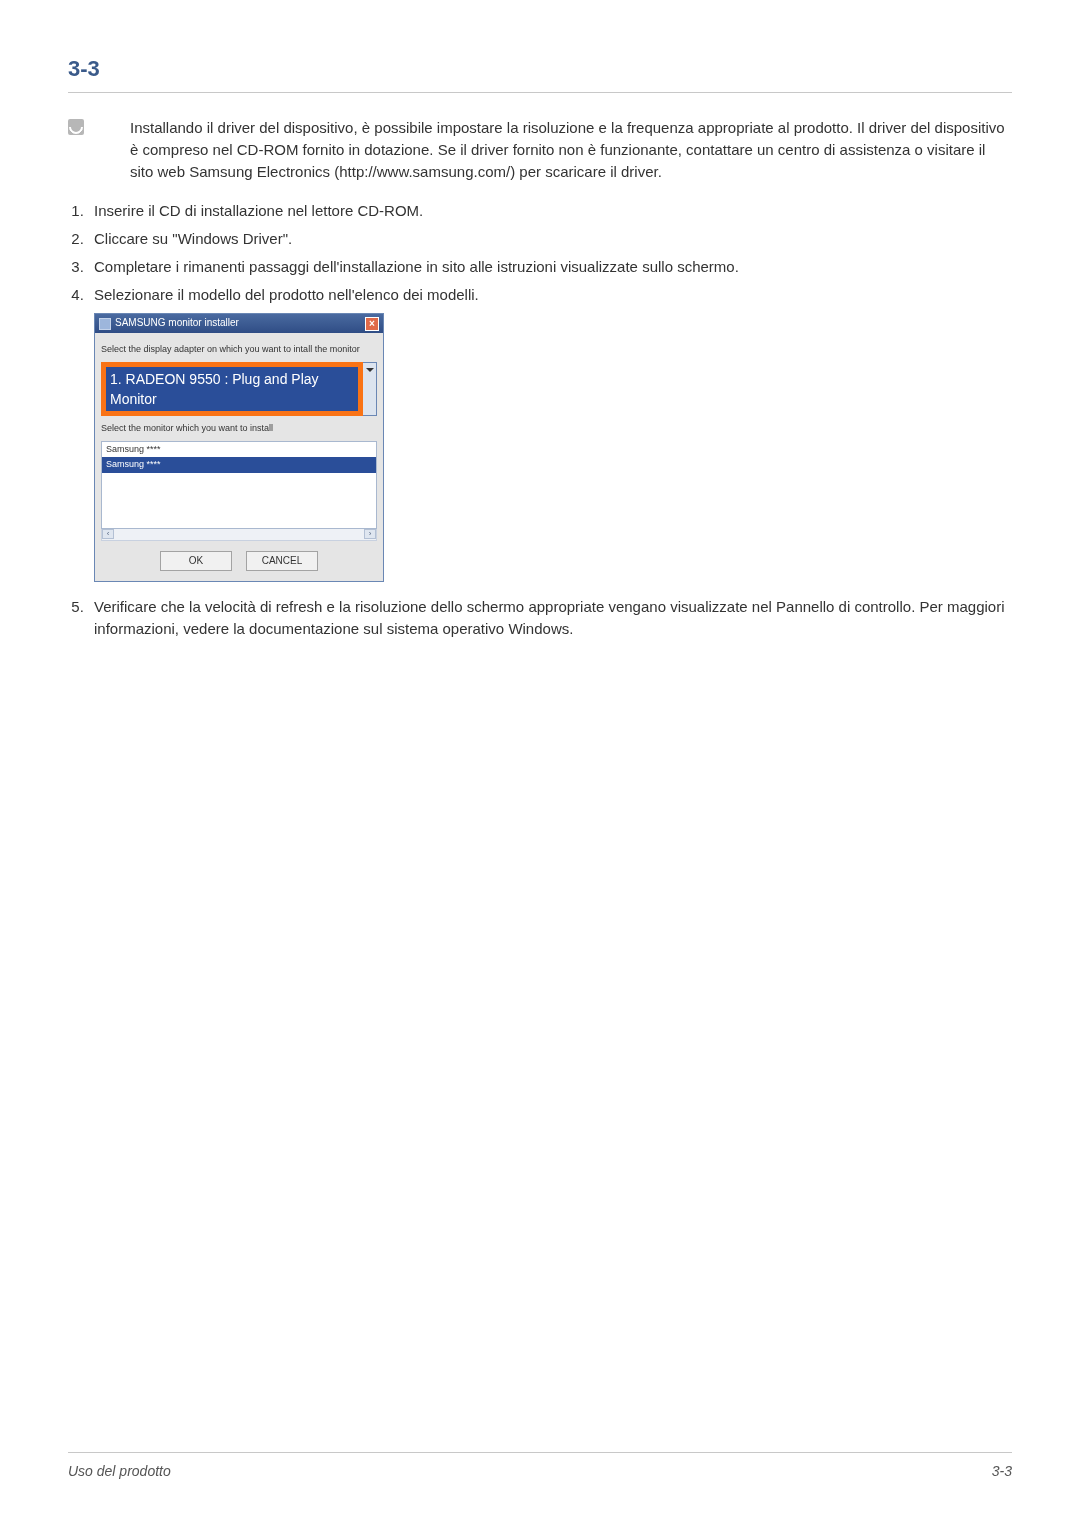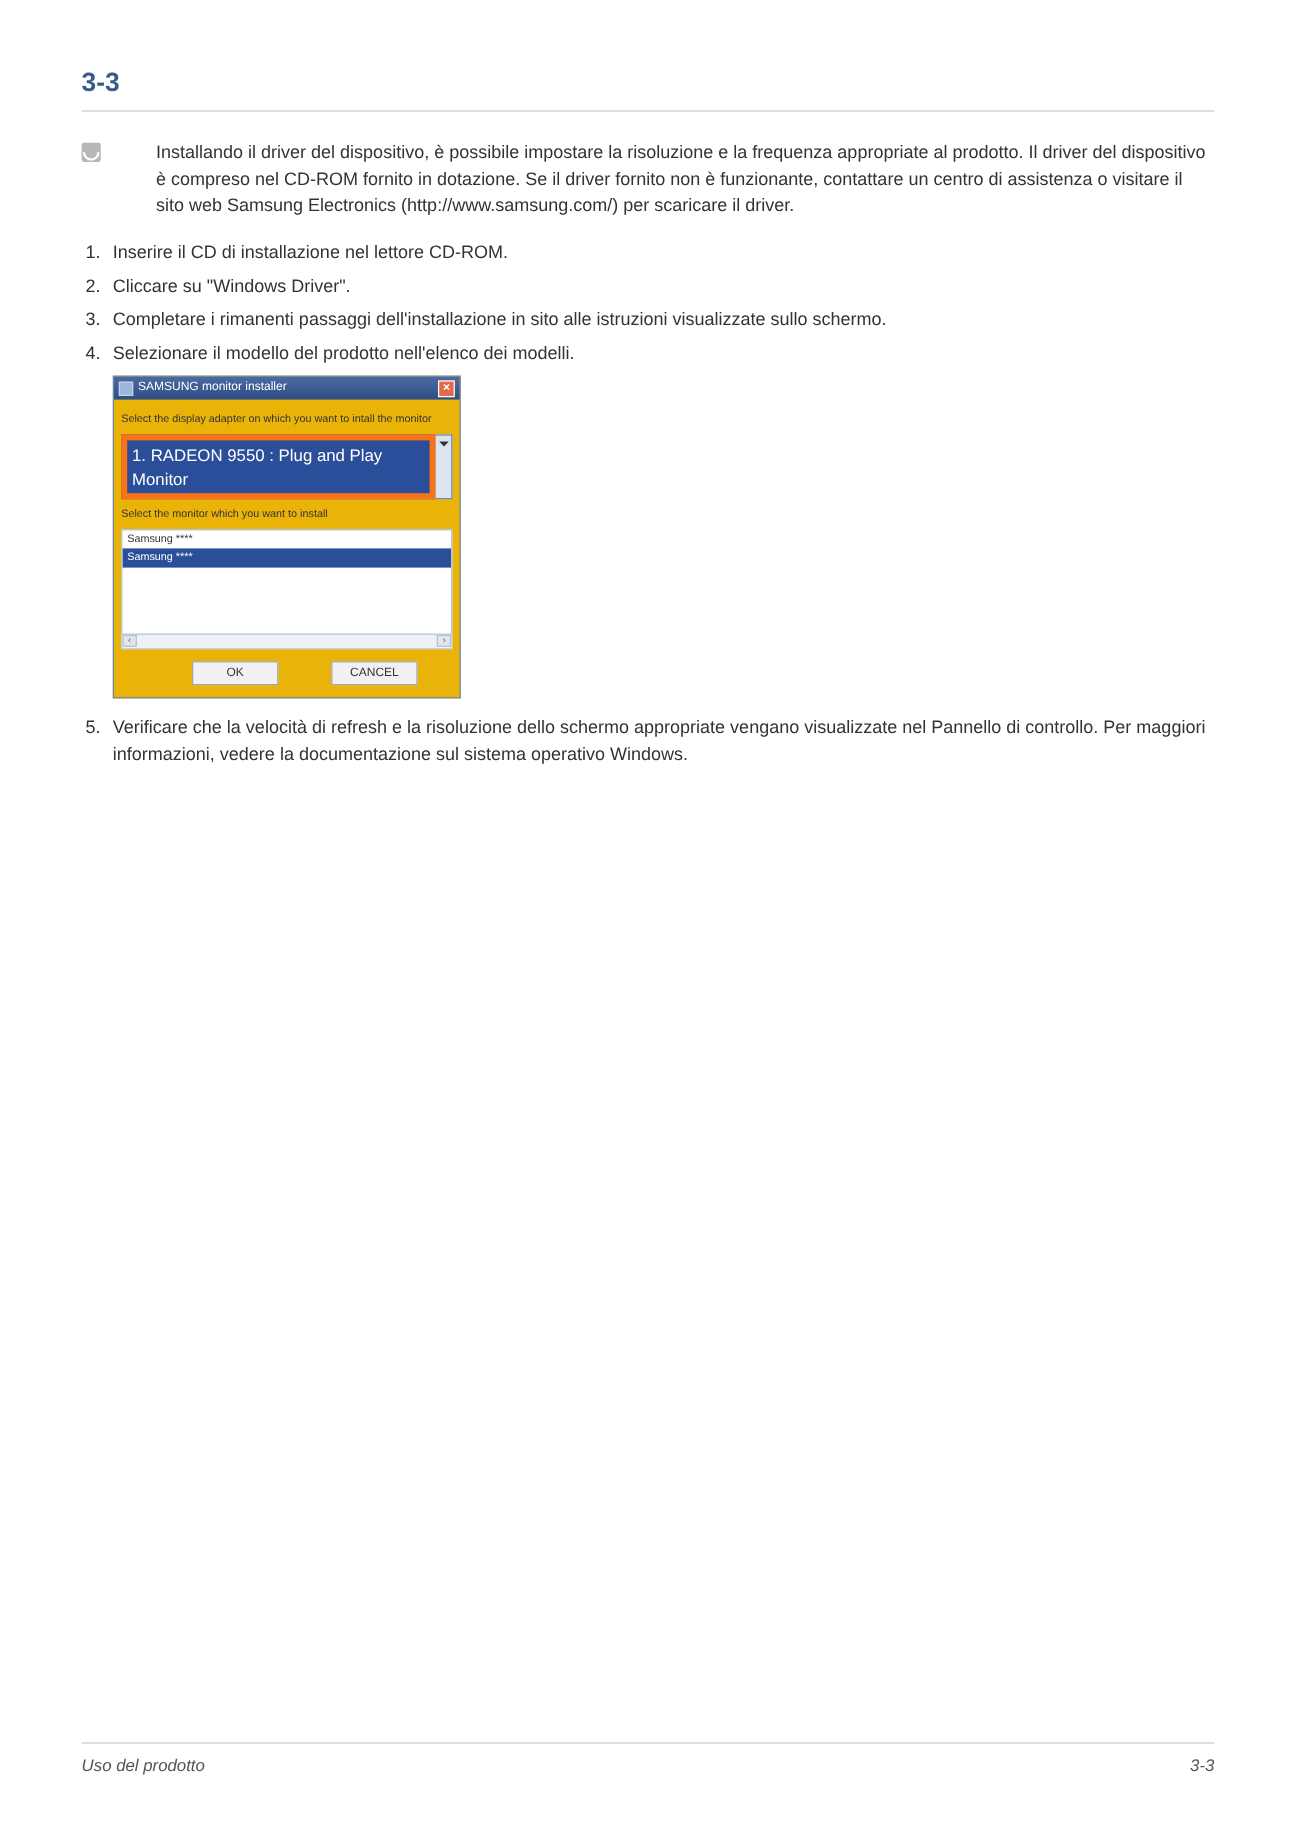--- a/index.html
+++ b/index.html
@@ -74,21 +74,21 @@
     line-height: 1.45;
     margin-bottom: 6px;
     padding-left: 6px;
   }
 
   
   .installer {
     width: 290px;
     border: 1px solid #6a87b4;
     margin: 8px 0 14px 0;
-    background: #eab308;
+    background: #e5e5e5;
     font-family: Tahoma, Arial, sans-serif;
   }
   .installer-titlebar {
     background: linear-gradient(#4a6aa0, #2f4d85);
     color: #fff;
     font-size: 10px;
     padding: 2px 4px;
     display: flex;
     align-items: center;
     justify-content: space-between;
@@ -194,21 +194,20 @@
   }
   .dlg-btn {
     width: 72px;
     height: 20px;
     font-size: 10px;
     background: #f1f1f1;
     border: 1px solid #a3a3a3;
     text-align: center;
     line-height: 18px;
     color: #333;
-    margin-left: 30px;
   }
 
   .footer {
     position: absolute;
     bottom: 48px;
     left: 68px;
     right: 68px;
     border-top: 1px solid #c8c8c8;
     padding-top: 10px;
     display: flex;

